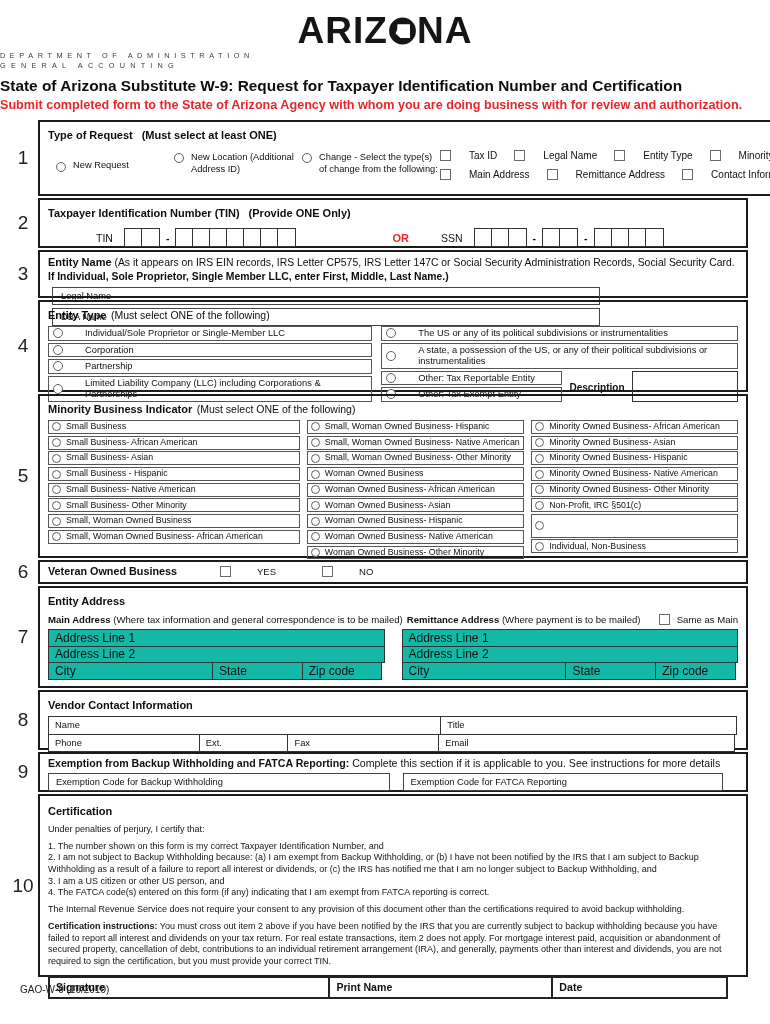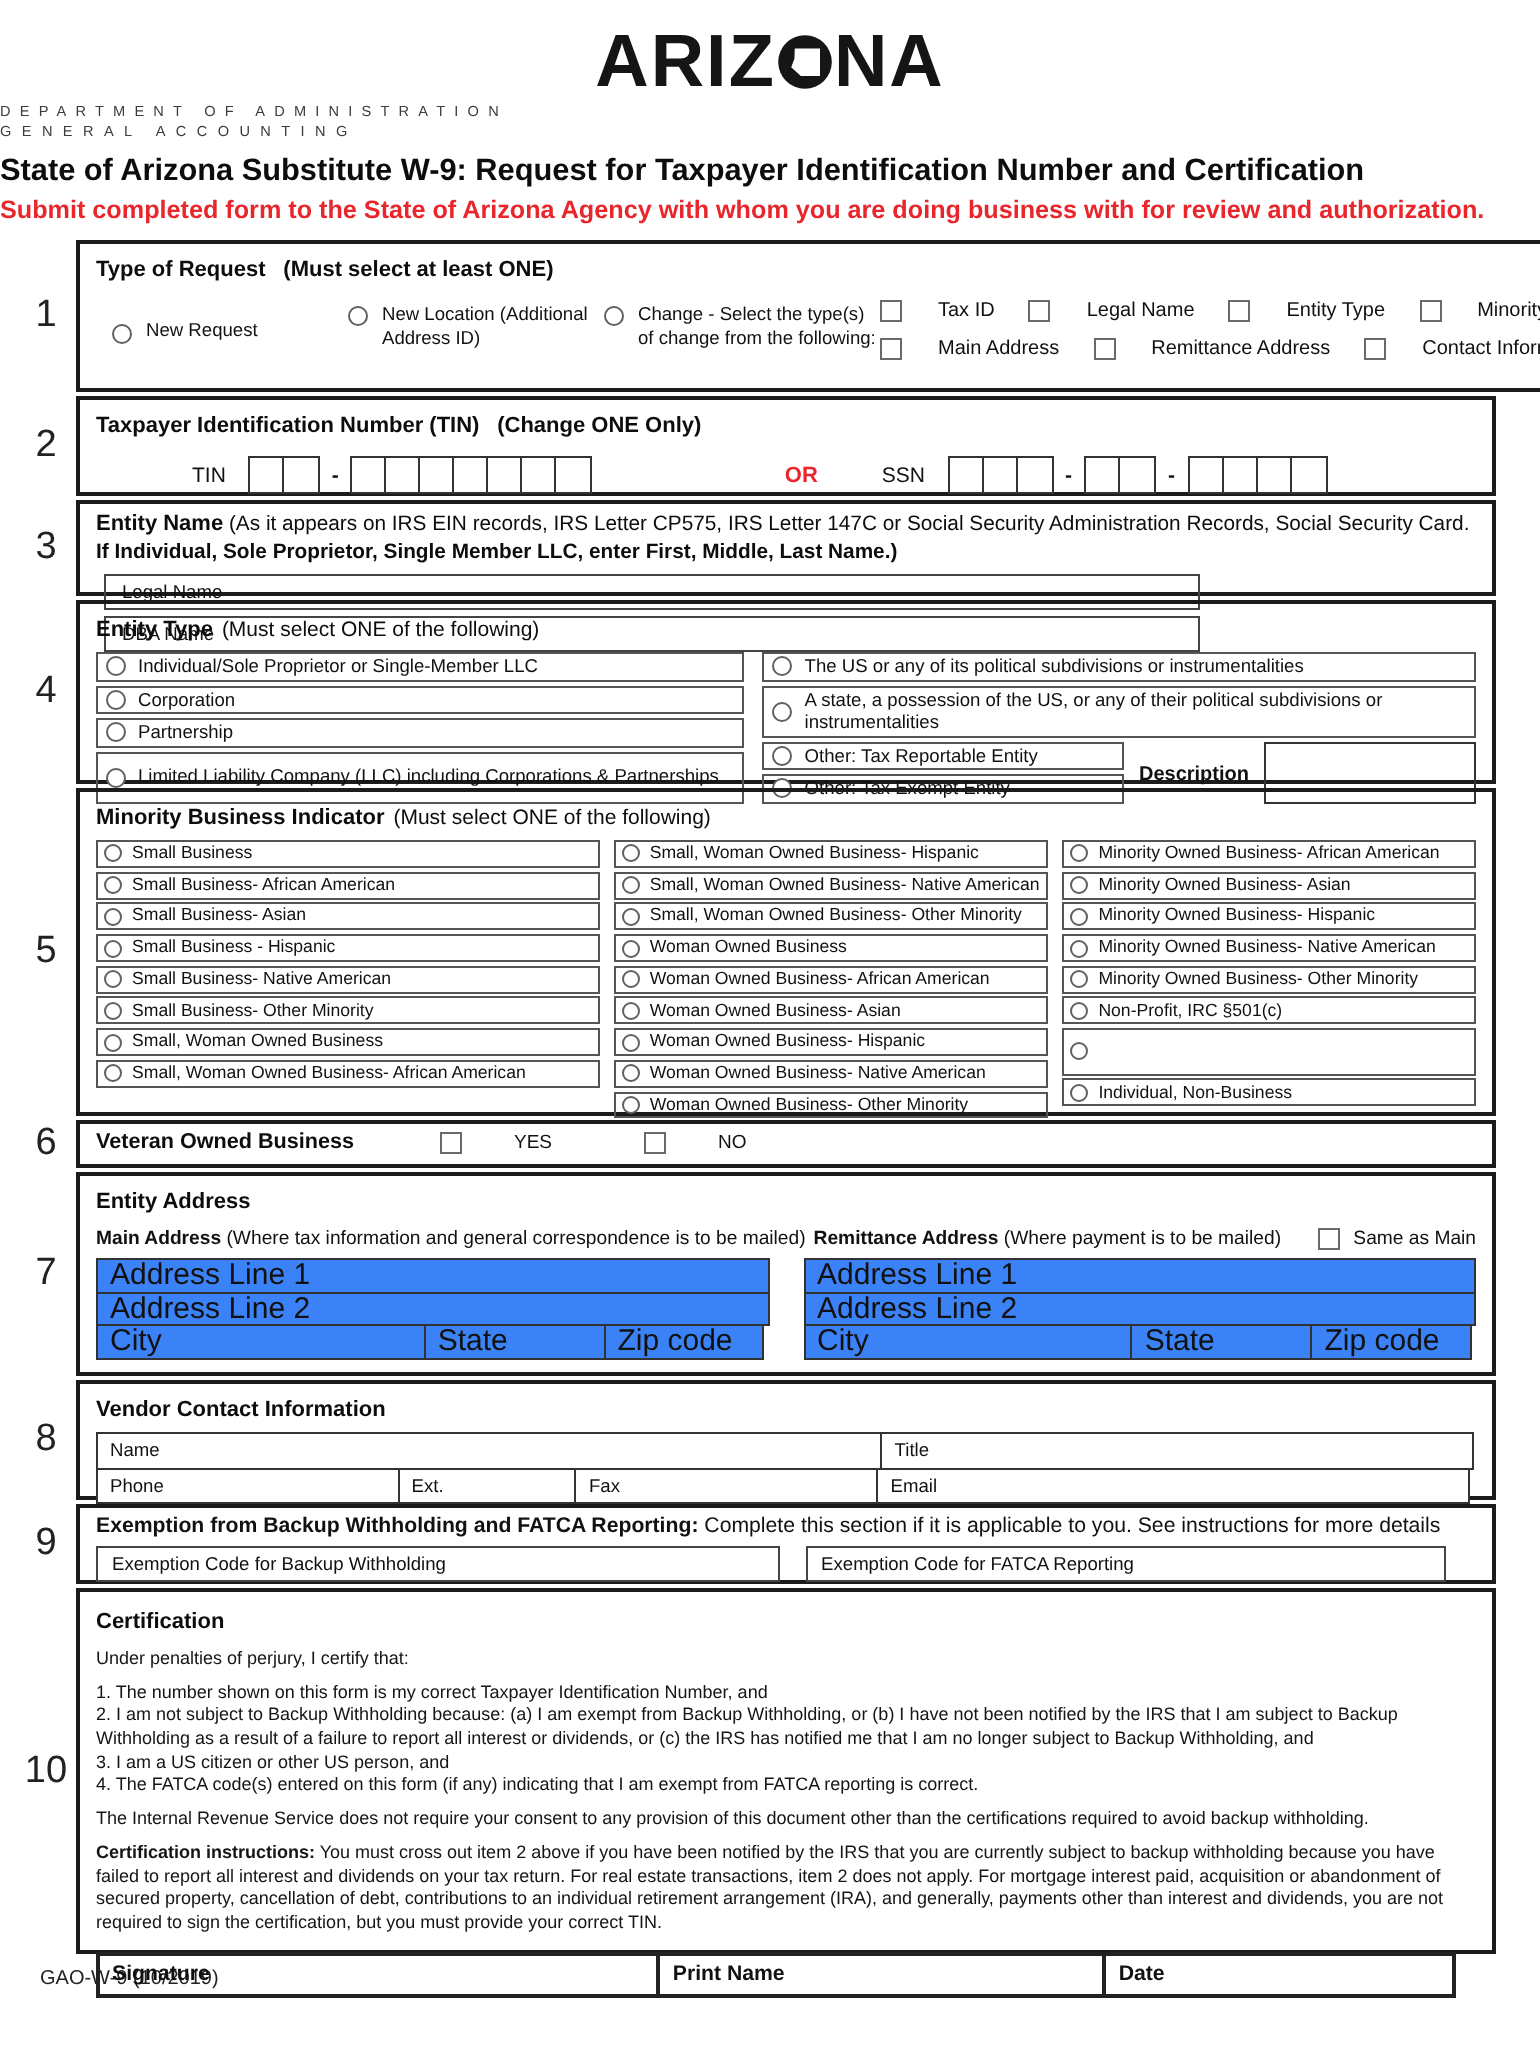--- a/index.html
+++ b/index.html
@@ -55,21 +55,21 @@
   
   .b3 { height:48px; }
   .s3-desc { font-size:10.4px; line-height:1.3; color:#0d0d0d; }
   .field { border:1.1px solid var(--line); height:18px; display:flex; align-items:center; padding-left:8px; font-size:9.3px; width:548px; margin:3.5px 0 0 4px; }
 
   
   .b4 { height:92px; }
   .s4-grid { display:flex; gap:9px; margin-top:3px; }
   .s4-left { width:47%; }
   .s4-right { flex:1; }
-  .opt { display:flex; align-items:center; gap:6px; border:1.1px solid var(--thin); padding:0 4px; min-height:14.5px; margin-bottom:2px; font-size:9.3px; line-height:1.12; }
+  .opt { display:flex; align-items:center; gap:22px; border:1.1px solid var(--thin); padding:0 4px; min-height:14.5px; margin-bottom:2px; font-size:9.3px; line-height:1.12; }
   .opt.tall { min-height:26px; }
   .s4-bottom { display:flex; align-items:stretch; }
   .s4-bopts { flex:1; }
   .desc-label { width:70px; display:flex; align-items:center; justify-content:center; font-weight:bold; font-size:10px; }
   .desc-box { width:106px; border:1.5px solid #333; height:31px; align-self:flex-start; }
 
   
   .b5 { height:164px; }
   .s5-grid { display:flex; gap:7px; margin-top:3px; }
   .s5c1 { width:36.5%; } .s5c2 { width:31.5%; } .s5c3 { flex:1; }
@@ -85,21 +85,21 @@
 
   
   .b7 { height:102px; }
   .s7-labels { display:flex; align-items:center; margin-top:5px; font-size:9.6px; }
   .s7-main { width:52%; }
   .s7-remit { flex:1; display:flex; align-items:center; }
   .same { display:flex; gap:7px; align-items:center; margin-left:auto; white-space:nowrap; }
   .addr-row { display:flex; gap:17px; margin-top:5px; }
   .ablock { flex:1; }
   .arow { display:flex; }
-  .acell { border:1px solid #333; height:17.5px; display:flex; align-items:center; padding-left:6px; font-size:15px; margin:-1px -1px 0 0; flex:none; background:#3b82f6; }
+  .acell { border:1px solid #333; height:17.5px; display:flex; align-items:center; padding-left:6px; font-size:12px; margin:-1px -1px 0 0; flex:none; background:#14b8a6; }
   .a-full { width:100%; }
   .c-city { width:49%; } .c-state { width:27%; } .c-zip { width:24%; }
 
   
   .b8 { height:60px; }
   .vtable { margin-top:4px; }
   .vrow { display:flex; }
   .vcell { border:1px solid #333; height:18.5px; display:flex; align-items:center; padding-left:6px; font-size:9.3px; margin:-1px -1px 0 0; background:#fff; }
   .v-name { width:57%; } .v-title { width:43%; }
   .v-phone { width:22%; } .v-ext { width:13%; } .v-fax { width:22%; } .v-email { width:43%; }
@@ -197,21 +197,21 @@
               </span>
           </div>
         </div>
       </div>
     </div>
   </div>
 
   <div class="sec">
     <div class="num">2</div>
     <div class="box b2">
-      <div><span class="h">Taxpayer Identification Number (TIN)</span>&nbsp;&nbsp;<span class="h">(Change ONE Only)</span></div>
+      <div><span class="h">Taxpayer Identification Number (TIN)</span>&nbsp;&nbsp;<span class="h">(Provide ONE Only)</span></div>
       <div class="s2-row">
         <span class="tin-lbl">TIN</span>
         <span class="cells">
             <i></i>
             <i></i>
           </span>
         <span class="dash">-</span>
         <span class="cells">
             <i></i>
             <i></i>

